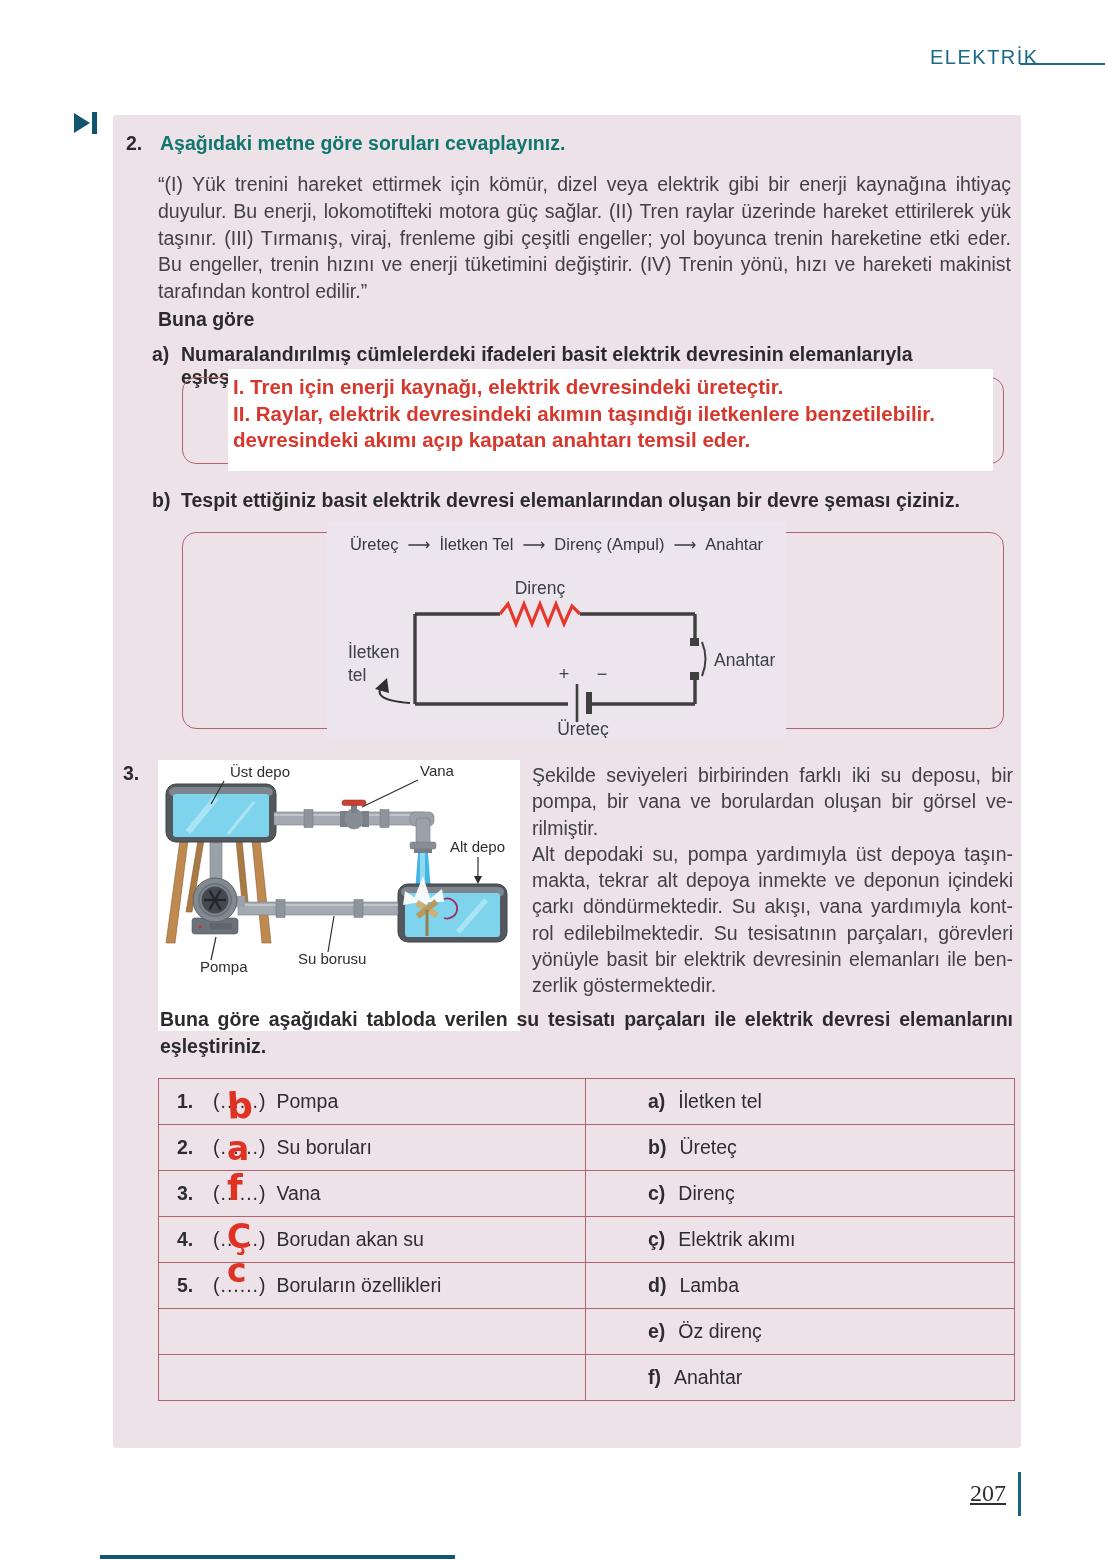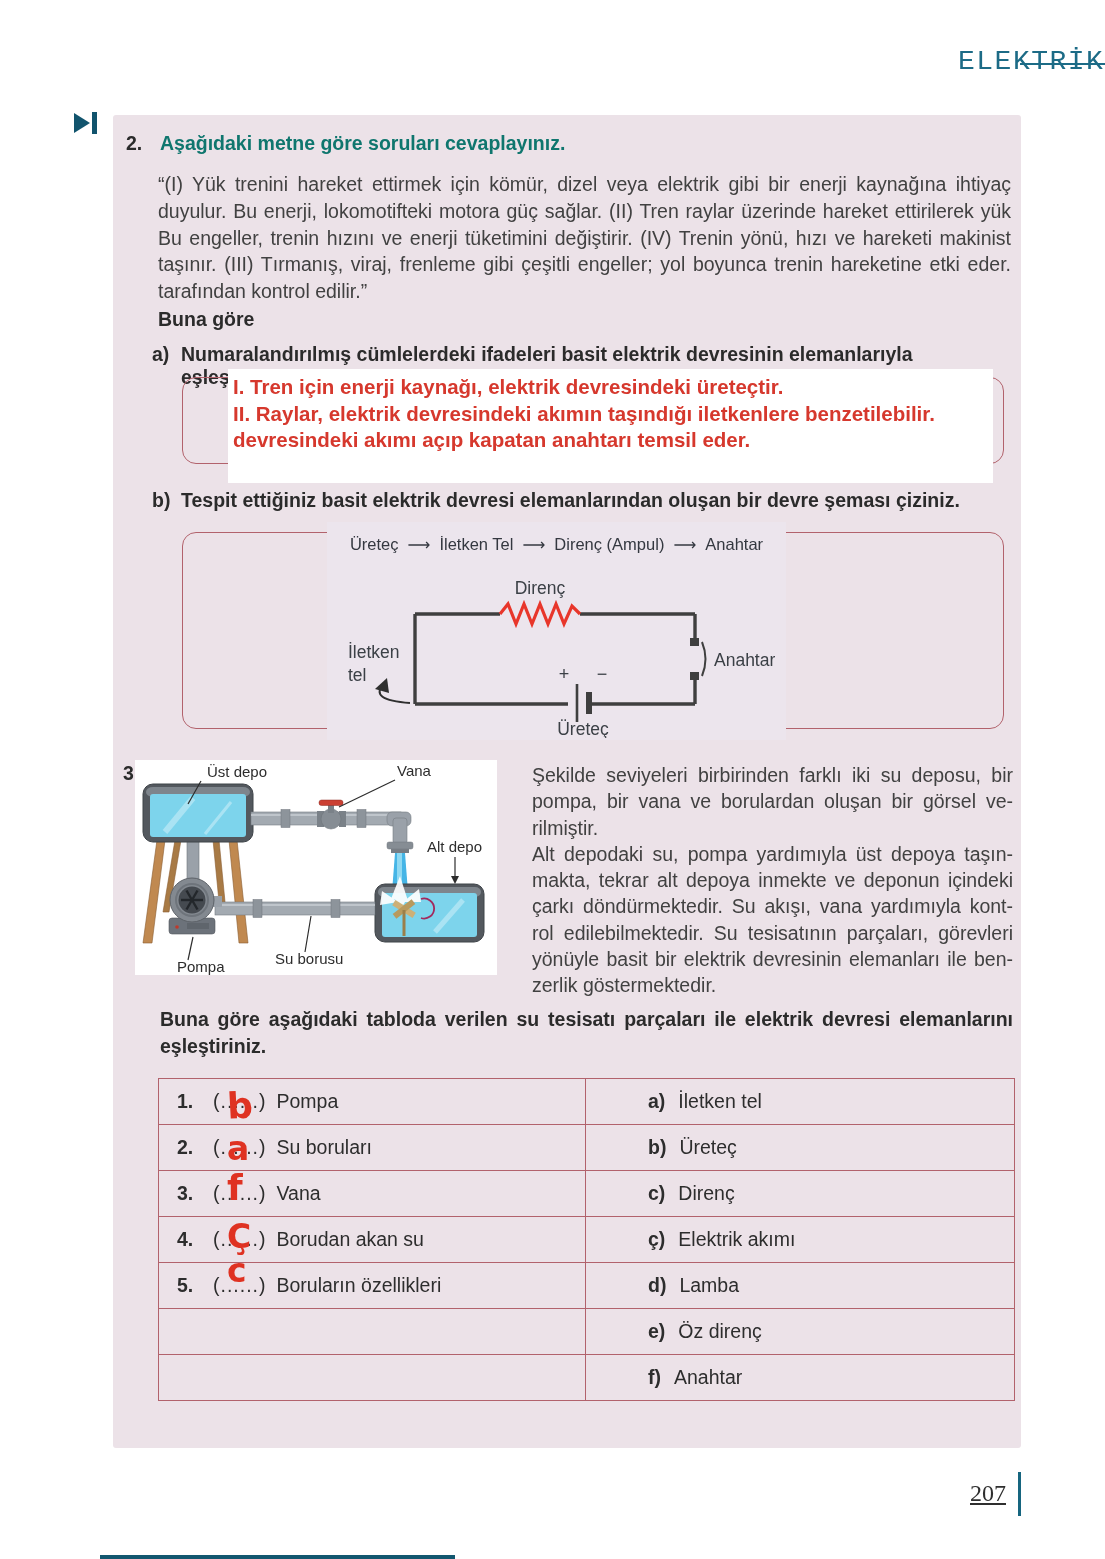--- a/index.html
+++ b/index.html
@@ -1,21 +1,21 @@
 <!DOCTYPE html>
 <html><head>
 <meta charset="utf-8">
 <style>
   html,body{margin:0;padding:0;background:#ffffff;}
   .page{position:relative;width:1105px;height:1559px;background:#ffffff;overflow:hidden;
         font-family:"Liberation Sans", sans-serif;color:#3f3f3f;}
   .abs{position:absolute;}
 
   
-  .hdr-title{font-family:Liberation Mono, monospace;font-size:28px;letter-spacing:1.5px;color:#1c6b86;margin-left:28px;}
+  .hdr-title{font-family:Liberation Sans, sans-serif;font-size:20px;letter-spacing:1.5px;color:#1c6b86;}
   .hdr-rule{background:#1c6b86;height:2px;}
   .skip-icon{display:flex;align-items:center;}
   .skip-icon .tri{width:0;height:0;border-top:10px solid transparent;border-bottom:10px solid transparent;border-left:16px solid #11546d;}
   .skip-icon .bar{width:4.5px;height:22px;background:#11546d;margin-left:2px;}
 
   
   .panel{background:#ece2e8;border-radius:3px;}
 
   .b{font-weight:bold;color:#2b2b2b;}
   .q-num{font-size:19.5px;font-weight:bold;color:#2b2b2b;}
@@ -74,32 +74,32 @@
   </div>
 
   <div class="abs panel" style="left:113px;top:115px;width:908px;height:1333px;"></div>
 
   <div class="abs q-num" style="left:126px;top:132px;">2.</div>
   <div class="abs q-title" style="left:160px;top:132px;">Aşağıdaki metne göre soruları cevaplayınız.</div>
 
   <div class="abs body-txt" style="left:158px;top:171px;width:853px;">
     <div class="jl">“(I) Yük trenini hareket ettirmek için kömür, dizel veya elektrik gibi bir enerji kaynağına ihtiyaç</div>
     <div class="jl">duyulur. Bu enerji, lokomotifteki motora güç sağlar. (II) Tren raylar üzerinde hareket ettirilerek yük</div>
+    <div class="jl">taşınır.  (III) Tırmanış, viraj, frenleme gibi çeşitli engeller; yol boyunca trenin hareketine etki eder.</div>
     <div class="jl">Bu engeller, trenin hızını ve enerji tüketimini değiştirir. (IV) Trenin yönü, hızı ve hareketi makinist</div>
-    <div class="jl">taşınır.  (III) Tırmanış, viraj, frenleme gibi çeşitli engeller; yol boyunca trenin hareketine etki eder.</div>
     <div class="jlast">tarafından kontrol edilir.”</div>
   </div>
 
   <div class="abs b" style="left:158px;top:308px;font-size:19.5px;">Buna göre</div>
 
   <div class="abs b" style="left:152px;top:343px;font-size:19.5px;">a)</div>
   <div class="abs b" style="left:181px;top:343px;font-size:19.5px;width:832px;">Numaralandırılmış cümlelerdeki ifadeleri basit elektrik devresinin elemanlarıyla eşleştiriniz.</div>
 
   <div class="abs outline-box" style="left:182px;top:377px;width:820px;height:85px;"></div>
-  <div class="abs white-box" style="left:228px;top:369px;width:765px;height:114px;">
+  <div class="abs white-box" style="left:228px;top:369px;width:765px;height:102px;">
     <div class="red-lines" style="padding:5px 2px 0 5px;">
       <div>I. Tren için enerji kaynağı, elektrik devresindeki üreteçtir.</div>
       <div>II. Raylar, elektrik devresindeki akımın taşındığı iletkenlere benzetilebilir.</div>
       <div>devresindeki akımı açıp kapatan anahtarı temsil eder.</div>
     </div>
   </div>
 
   <div class="abs b" style="left:152px;top:489px;font-size:19.5px;">b)</div>
   <div class="abs b" style="left:181px;top:489px;font-size:19.5px;width:832px;">Tespit ettiğiniz basit elektrik devresi elemanlarından oluşan bir devre şeması çiziniz.</div>
 
@@ -140,21 +140,21 @@
       <text x="224" y="112" text-anchor="middle" font-size="18" fill="#3b4046">+</text>
       <text x="262" y="112" text-anchor="middle" font-size="18" fill="#3b4046">−</text>
       <text x="243" y="167" text-anchor="middle" font-size="17.5" fill="#3b4046">Üreteç</text>
       <text x="8" y="90" font-size="17.5" fill="#3b4046">İletken</text>
       <text x="8" y="113" font-size="17.5" fill="#3b4046">tel</text>
     </svg>
   </div>
 
   <div class="abs q-num" style="left:123px;top:762px;">3.</div>
 
-  <div class="abs white-fig" style="left:135px;top:760px;width:362px;height:215px;">
+  <div class="abs white-fig" style="left:158px;top:760px;width:362px;height:271px;">
     <svg viewBox="0 0 362 215" style="width:362px;height:215px;">
 
       <g stroke="#8a5c30" stroke-width="0.6">
         <polygon points="40,80 46,80 34,152 28,152" fill="#a87a45"></polygon>
         <polygon points="78,80 84,80 91,152 85,152" fill="#a87a45"></polygon>
         <polygon points="22,80 30,80 17,183 8,183" fill="#c08950"></polygon>
         <polygon points="94,80 102,80 113,183 104,183" fill="#c08950"></polygon>
       </g>
       <rect x="52" y="78" width="12" height="70" fill="#9aa1a9" stroke="#6f757c" stroke-width="0.6"></rect>
 

